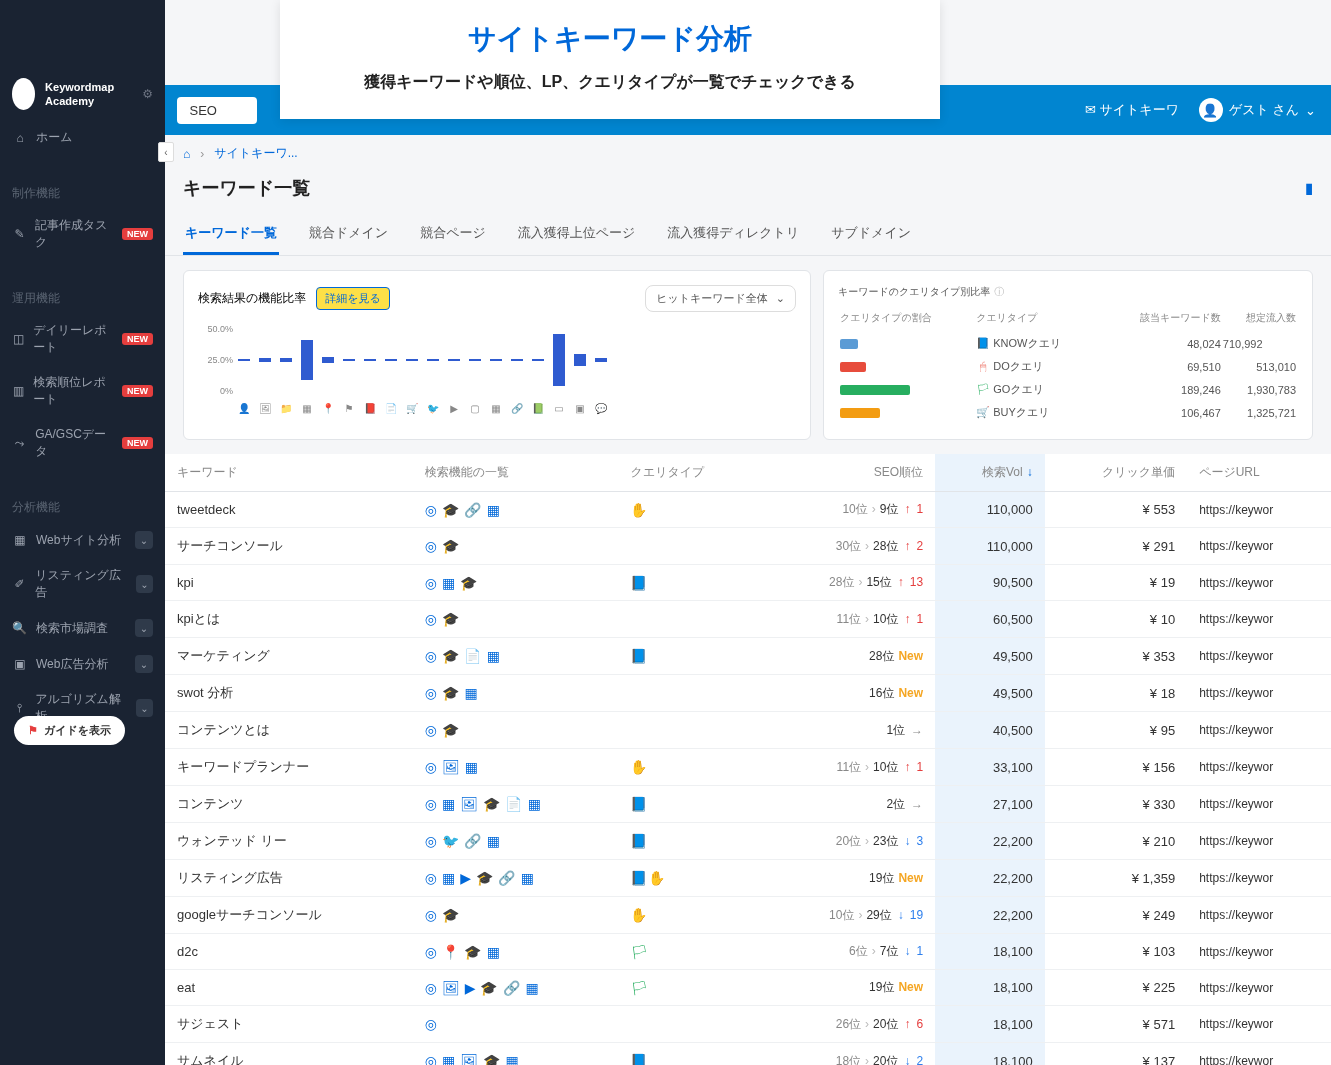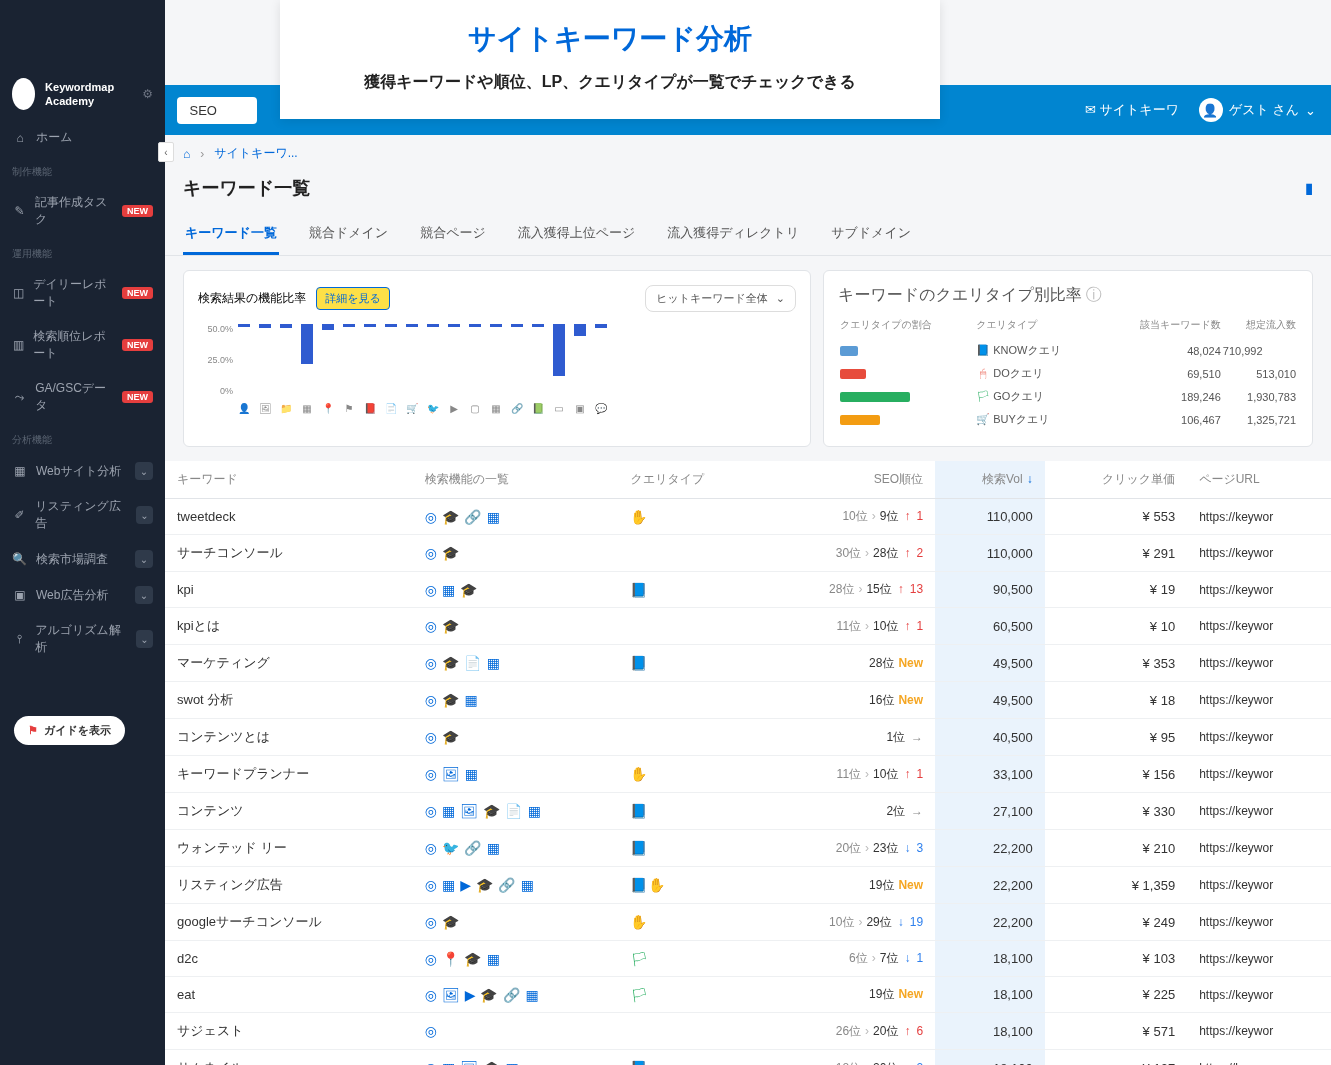--- a/index.html
+++ b/index.html
@@ -13,21 +13,21 @@
 .logo-icon{width:24px;height:24px;border:2px solid #fff;border-radius:50%;position:relative}
 .search-box{margin-left:30px;background:#fff;border-radius:4px;padding:6px 12px;color:#333;font-size:13px;width:80px}
 .topbar-right{margin-left:auto;display:flex;align-items:center;gap:20px;font-size:13px}
 .user-badge{display:flex;align-items:center;gap:6px}
 .avatar{width:24px;height:24px;background:#fff;border-radius:50%;display:flex;align-items:center;justify-content:center}
 .sidebar{width:165px;background:#1a2332;color:#9ca3af;padding-top:68px;font-size:12px;position:relative}
 .side-header{display:flex;align-items:center;gap:10px;padding:10px 12px;color:#fff}
 .side-logo{width:32px;height:32px;background:#fff;border-radius:50%;display:flex;align-items:center;justify-content:center;font-size:14px}
 .side-title{font-size:11px;font-weight:600;line-height:1.3}
 .side-gear{margin-left:auto;color:#6b7280}
-.side-section{padding:6px 12px;font-size:10px;color:#5a6472;margin-top:4px}
+.side-section{padding:6px 12px;font-size:12px;color:#5a6472;margin-top:24px}
 .side-item{display:flex;align-items:center;gap:8px;padding:9px 12px;cursor:pointer;position:relative}
 .side-icon{width:16px;text-align:center}
 .side-badge{background:#e53e3e;color:#fff;font-size:9px;padding:1px 5px;border-radius:3px;font-weight:700}
 .side-chevron{margin-left:auto;background:#2f3a4a;width:18px;height:18px;border-radius:4px;display:flex;align-items:center;justify-content:center;font-size:10px}
 .guide-btn{position:absolute;bottom:320px;left:14px;background:#fff;color:#333;padding:7px 14px;border-radius:16px;font-size:11px;display:flex;align-items:center;gap:6px;font-weight:600}
 .guide-flag{color:#e53e3e}
 .main{flex:1;background:#f5f6f8;padding-top:135px;overflow:hidden}
 .collapse-btn{position:absolute;left:158px;top:142px;width:16px;height:20px;background:#fff;border:1px solid #ddd;border-radius:2px;display:flex;align-items:center;justify-content:center;font-size:10px;color:#666;z-index:5}
 .breadcrumb{padding:10px 18px;font-size:12px;color:#0068d9;display:flex;gap:10px;align-items:center}
 .bc-home{color:#0068d9}
@@ -37,26 +37,26 @@
 .tabs{display:flex;gap:28px;padding:0 18px;border-bottom:1px solid #e1e4e8;font-size:13px}
 .tab{padding:10px 2px;color:#555;cursor:pointer;border-bottom:3px solid transparent}
 .tab.active{color:#0068d9;border-bottom-color:#0068d9;font-weight:600}
 .panels{display:flex;gap:12px;padding:14px 18px}
 .panel{background:#fff;border:1px solid #e1e4e8;border-radius:6px;padding:14px}
 .panel-left{flex:1.3}
 .panel-right{flex:1}
 .panel-head{display:flex;align-items:center;gap:10px;font-size:12px;margin-bottom:12px}
 .detail-btn{border:1px solid #0068d9;color:#0068d9;padding:3px 8px;border-radius:4px;font-size:11px;background:#fde047}
 .dropdown{margin-left:auto;border:1px solid #ddd;padding:5px 10px;border-radius:8px;font-size:11px;color:#555;display:flex;align-items:center;gap:8px}
-.chart{height:90px;position:relative;display:flex;align-items:flex-start;gap:9px;padding-left:40px;padding-bottom:18px}
+.chart{height:90px;position:relative;display:flex;align-items:center;gap:9px;padding-left:40px;padding-bottom:18px}
 .y-axis{position:absolute;left:0;top:0;bottom:18px;width:35px;display:flex;flex-direction:column;justify-content:space-between;font-size:9px;color:#888;text-align:right}
 .bar{width:12px;background:#2f5bd0}
 .x-icons{position:absolute;bottom:0;left:40px;right:0;display:flex;gap:9px;font-size:10px;color:#888}
 .x-icons span{width:12px;text-align:center}
-.qt-head{font-size:16px;color:#555;display:flex;align-items:center;gap:4px;margin-bottom:10px}
+.qt-head{font-size:10px;color:#555;display:flex;align-items:center;gap:4px;margin-bottom:10px}
 .qt-table{width:100%;font-size:11px;color:#555}
 .qt-table th{text-align:left;font-weight:400;color:#888;padding-bottom:6px;font-size:10px}
 .qt-table td{padding:3px 0}
 .qt-bar{height:10px;border-radius:2px}
 .qt-icon{width:14px;display:inline-block;text-align:center}
 .data-table{width:100%;background:#fff;border-collapse:collapse;font-size:13px}
 .data-table th{text-align:left;padding:10px 12px;color:#888;font-weight:400;border-bottom:1px solid #e1e4e8;font-size:12px;background:#fff}
 .data-table th.sorted{background:#eaf3fc}
 .data-table td{padding:9px 12px;border-bottom:1px solid #eef0f2;color:#333}
 .data-table td.vol{background:#eaf3fc;text-align:right}

